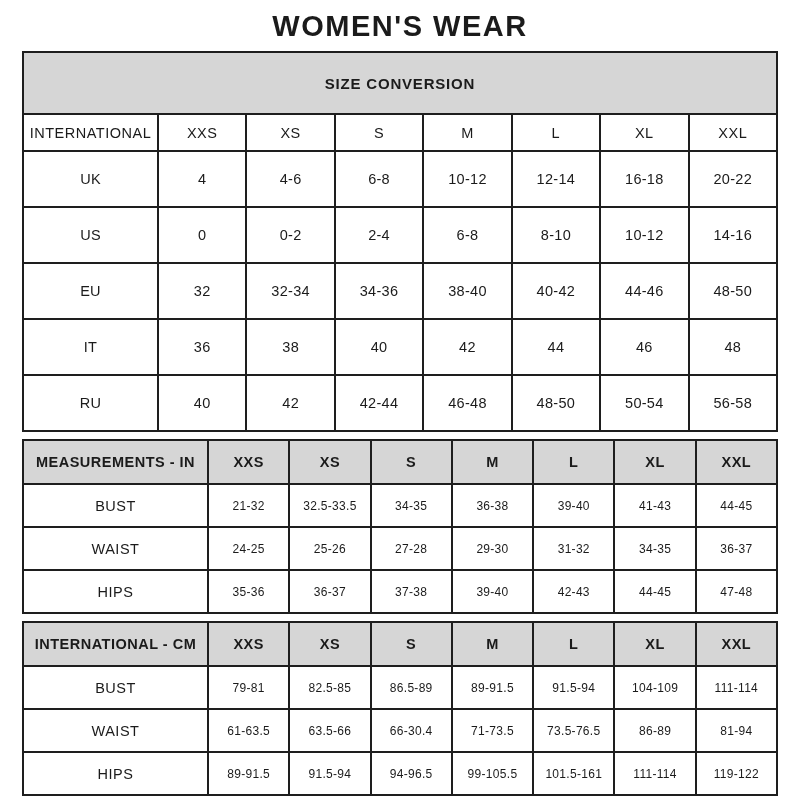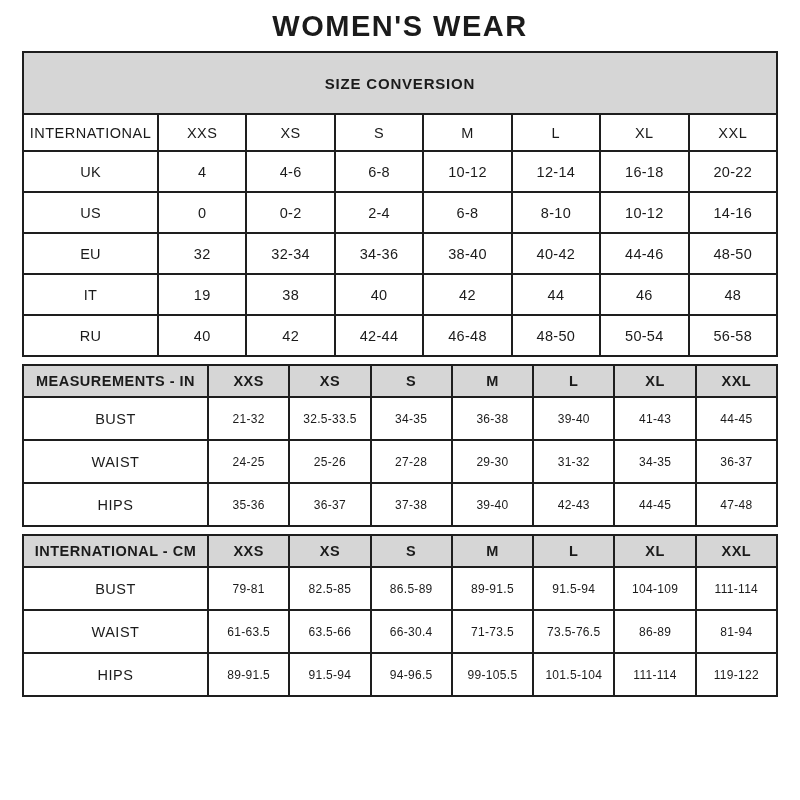--- a/index.html
+++ b/index.html
@@ -50,30 +50,30 @@
     font-weight: 700;
     font-size: 15px;
     letter-spacing: 0.8px;
   }
   .t1 tr.header-row td {
     height: 37px;
     font-size: 14.5px;
     letter-spacing: 0.5px;
   }
   .t1 tr.data-row td {
-    height: 41px;
+    height: 56px;
     font-size: 14.5px;
     letter-spacing: 0.3px;
   }
   
   .tm { margin-top: 7px; }
   .tm col.label-col { width: 185px; }
   .tm tr.header-row td {
     background: var(--header-bg);
-    height: 32px;
+    height: 44px;
     font-weight: 700;
     font-size: 14.5px;
     letter-spacing: 0.5px;
   }
   .tm tr.data-row td {
     height: 43px;
     font-size: 12px;
     letter-spacing: 0.3px;
   }
   .tm tr.data-row td.row-label {
@@ -138,21 +138,21 @@
       <td>32</td>
       <td>32-34</td>
       <td>34-36</td>
       <td>38-40</td>
       <td>40-42</td>
       <td>44-46</td>
       <td>48-50</td>
     </tr>
     <tr class="data-row">
       <td class="row-label">IT</td>
-      <td>19</td>
+      <td>36</td>
       <td>38</td>
       <td>40</td>
       <td>42</td>
       <td>44</td>
       <td>46</td>
       <td>48</td>
     </tr>
     <tr class="data-row">
       <td class="row-label">RU</td>
       <td>40</td>
@@ -262,20 +262,20 @@
       <td>73.5-76.5</td>
       <td>86-89</td>
       <td>81-94</td>
     </tr>
     <tr class="data-row">
       <td class="row-label">HIPS</td>
       <td>89-91.5</td>
       <td>91.5-94</td>
       <td>94-96.5</td>
       <td>99-105.5</td>
-      <td>101.5-104</td>
+      <td>101.5-161</td>
       <td>111-114</td>
       <td>119-122</td>
     </tr>
   </tbody>
     </table>
 
 </div>
 
 </body></html>

